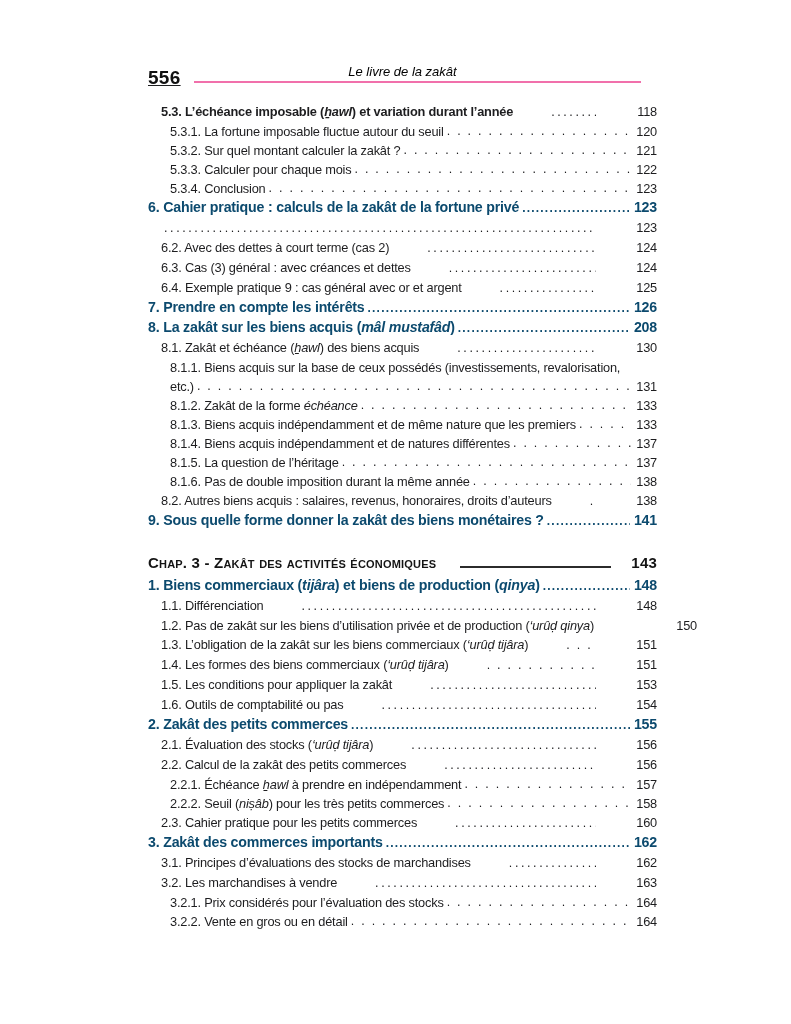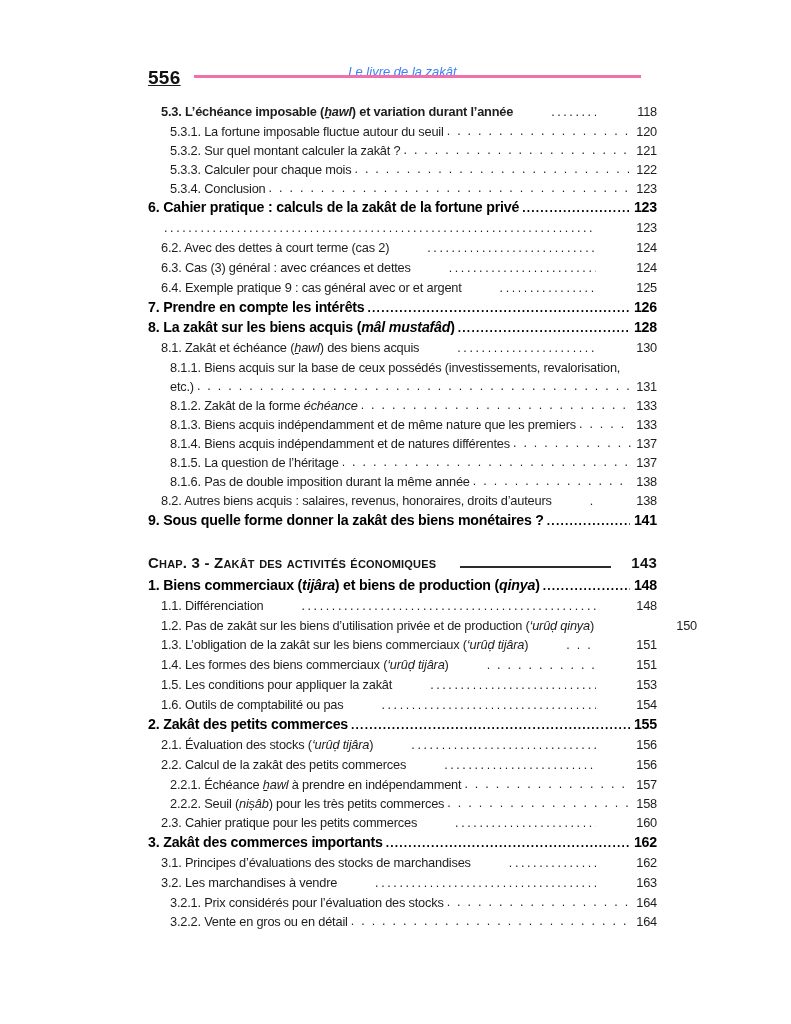--- a/index.html
+++ b/index.html
@@ -10,40 +10,40 @@
   }
   body {
     font-family: "Liberation Sans", "DejaVu Sans", sans-serif;
     color: #1d1d1f;
   }
   .page-header { margin: 64px 134px 0 148px; }
   .running-head {
     text-align: center;
     font-style: italic;
     font-size: 13px;
-    color: #3b82f6;
-  }
-  .folio-row { display: flex; align-items: flex-start; margin-top: -12px; text-decoration: underline; }
+    color: #000000;
+  }
+  .folio-row { display: flex; align-items: center; margin-top: -12px; text-decoration: underline; }
   .folio { font-size: 19px; font-weight: 700; color: #111; letter-spacing: .3px; }
   .head-rule { flex: 1; height: 2.5px; background: #f170ab; margin: 8px 16px 0 13px; }
 
   .toc { margin: 13px 134px 0 148px; }
   .row {
     display: flex;
     align-items: baseline;
     font-size: 12.8px;
     line-height: 19px;
     letter-spacing: -0.2px;
     color: #1d1d1f;
   }
   .row .txt { white-space: nowrap; flex-shrink: 0; }
   .lvl2 { padding-left: 13px; gap: 35px; }
   .lvl3 { padding-left: 22px; align-items: center; }
   .semibold .txt { font-weight: 600; }
-  .magenta { color: #000000; font-weight: 700; font-size: 14.2px; }
+  .magenta { color: #0c4a6e; font-weight: 700; font-size: 14.2px; }
   .it { font-style: italic; }
 
   .leader {
     flex: 1 1 0;
     overflow: hidden;
     white-space: nowrap;
     min-width: 4px;
     margin: 0 4px 0 3px;
   }
   .ld-dense  { letter-spacing: 1.2px; font-size: 12px; }
@@ -133,21 +133,21 @@
         <span class="pagenum">125</span>
       </div>
       <div class="row lvl1 magenta">
         <span class="txt"><span>7. Prendre en compte les intérêts</span></span>
         <span class="leader ld-dense">............................................................................................................................................................................................................................</span>
         <span class="pagenum">126</span>
       </div>
       <div class="row lvl1 magenta">
         <span class="txt"><span>8. La zakât sur les biens acquis (</span><span class="it">mâl mustafâd</span><span>)</span></span>
         <span class="leader ld-dense">............................................................................................................................................................................................................................</span>
-        <span class="pagenum">128</span>
+        <span class="pagenum">208</span>
       </div>
       <div class="row lvl2">
         <span class="txt"><span>8.1. Zakât et échéance (</span><span class="it">ẖawl</span><span>) des biens acquis</span></span>
         <span class="leader ld-dots">............................................................................................................................................................................................................................</span>
         <span class="pagenum">130</span>
       </div>
       <div class="row lvl3">
         <span class="txt"><span>8.1.1. Biens acquis sur la base de ceux possédés (investissements, revalorisation,</span></span>
       </div>
       <div class="row lvl3">

